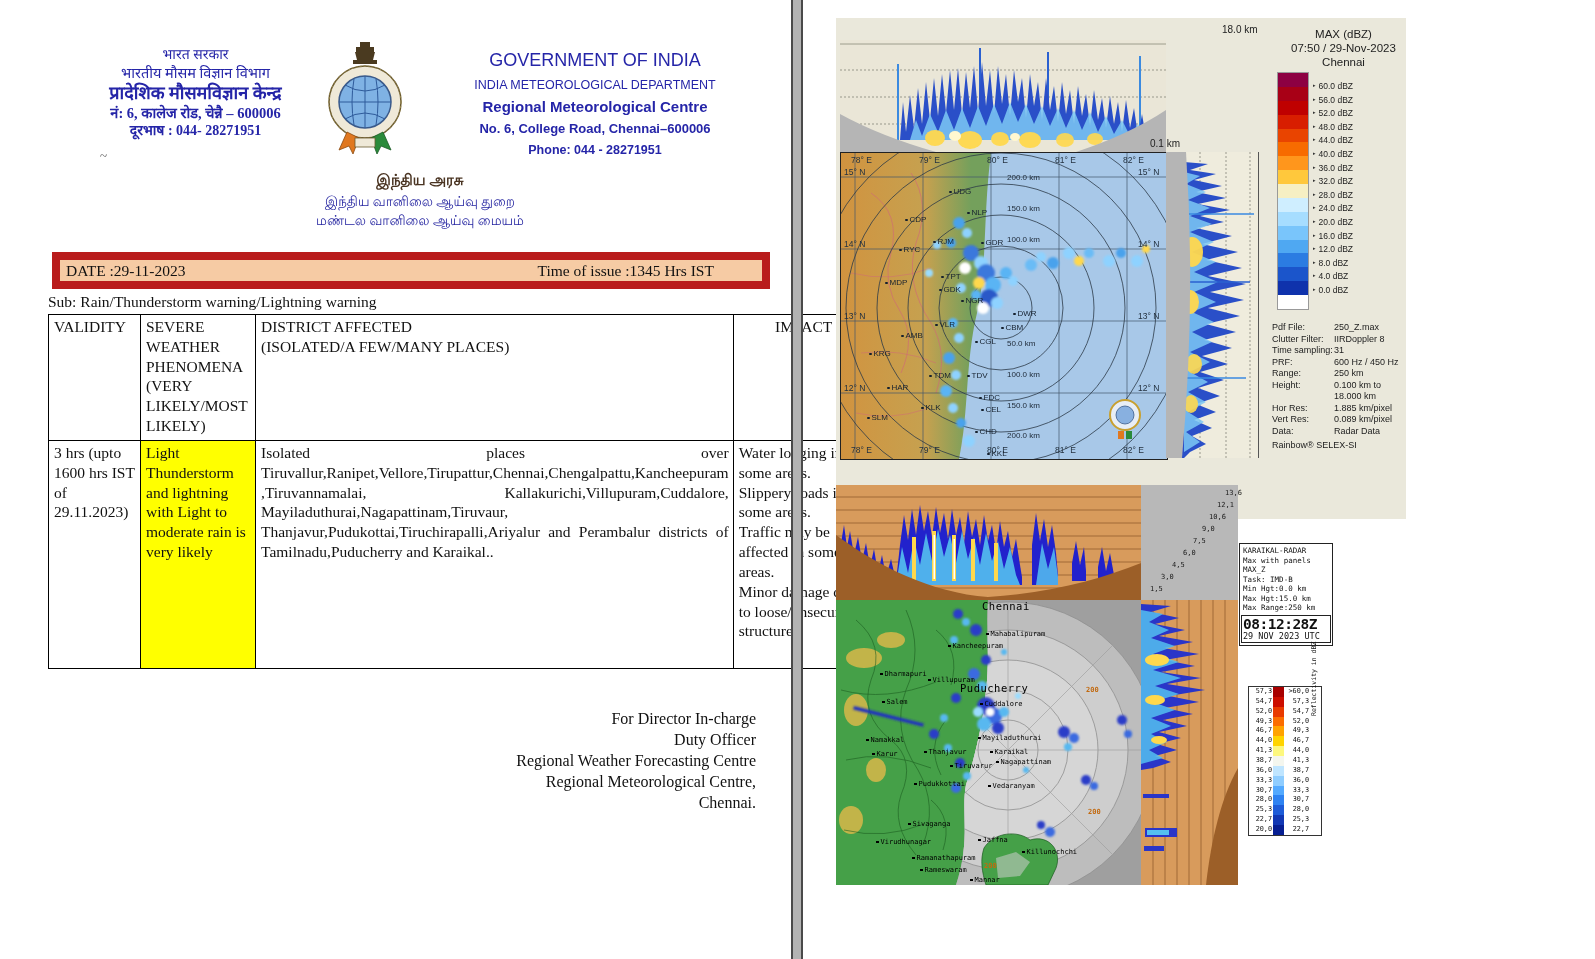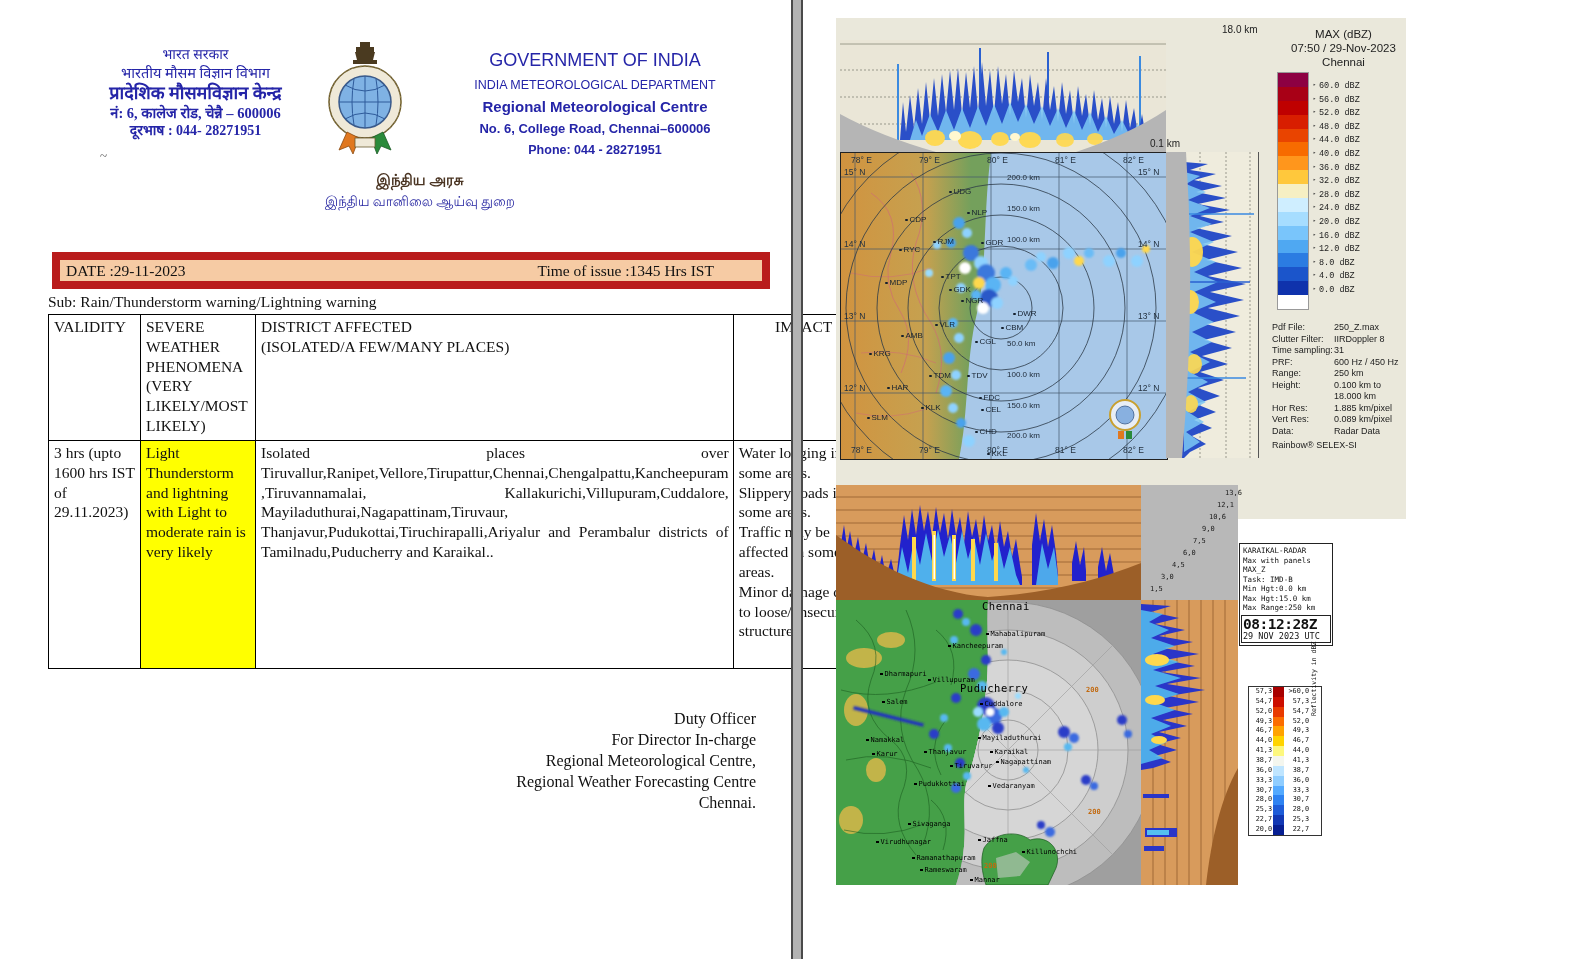--- a/index.html
+++ b/index.html
@@ -36,21 +36,21 @@
   .map1{left:4px;top:134px;width:326px;height:306px;border:1px solid #222}
   .yz{left:330px;top:134px;width:92px;height:306px;border-right:1px solid #555}
   .tl{position:absolute;font-family:"Liberation Sans",sans-serif;font-size:8px;color:#15202e;white-space:nowrap}
   .tl.st::before{content:"";display:inline-block;width:2.5px;height:2.5px;background:#15202e;border-radius:50%;margin:0 2px 1px 0}
   .tl.grid{font-size:8.5px;color:#243240}
   .tl.ring{font-size:8px;color:#1c2836}
   .legend1-bar{left:441px;top:54px;width:30px;height:236px;border:1px solid #999}
   .bands{display:flex;flex-direction:column;width:100%;height:100%}
   .bands>div{flex:1}
   .legend1-ticks{left:477px;top:61px;width:70px}
-  .legend1-ticks span{display:block;height:13.6px;line-height:13.6px;font-family:Liberation Mono, monospace;font-size:8.5px;color:#222}
+  .legend1-ticks span{display:block;height:13.6px;line-height:13.6px;font-family:Liberation Sans, sans-serif;font-size:8.5px;color:#222}
   .legend1-ticks span::before{content:"▸";font-size:5px;vertical-align:2px;margin-right:3px;color:#333}
   .meta{left:436px;top:304px;width:132px;font-family:"Liberation Sans",sans-serif;font-size:9px;color:#222;line-height:11.5px}
   .meta .row{display:flex}
   .meta .l{width:62px;flex:none}
   .meta .v{white-space:pre-line}
   .meta-foot{margin-top:3px}
   
   .rbot{left:836px;top:485px;width:402px;height:297px}
   .xz2{left:0;top:0;width:305px;height:115px;background:#d89b5c}
   .corner{left:305px;top:0;width:97px;height:115px;background:#b8b8b8}
@@ -105,20 +105,21 @@
   <div class="e1">GOVERNMENT OF INDIA</div>
   <div class="e2">INDIA METEOROLOGICAL DEPARTMENT</div>
   <div class="e3">Regional Meteorological Centre</div>
   <div class="e4">No. 6, College Road, Chennai–600006</div>
   <div class="e5">Phone:  044 - 28271951</div>
 </div>
 
 <div class="abs tamil">
   <div class="t1">இந்திய அரசு</div>
   <div class="tn">இந்திய வானிலை ஆய்வு துறை</div>
+  <div class="tn">மண்டல வானிலை ஆய்வு மையம்</div>
 </div>
 
 <div class="abs datebar">
   <span class="d1">DATE :29-11-2023</span>
   <span class="d2">Time of issue :1345  Hrs IST</span>
 </div>
 
 <div class="abs subject">Sub: Rain/Thunderstorm warning/Lightning warning</div>
 
 <table class="warn">
@@ -142,24 +143,24 @@
     <td class="just">Isolated  places over Tiruvallur,Ranipet,Vellore,Tirupattur,Chennai,Chengalpattu,Kancheepuram ,Tiruvannamalai, Kallakurichi,Villupuram,Cuddalore, Mayiladuthurai,Nagapattinam,Tiruvaur, Thanjavur,Pudukottai,Tiruchirapalli,Ariyalur and Perambalur districts of Tamilnadu,Puducherry and Karaikal..</td>
     <td class="cell-impact">Water logging in some areas.
 Slippery roads in some areas.
 Traffic may be affected in some areas.
 Minor damage due to loose/unsecured structures.</td>
   </tr>
 </tbody>
   </table>
 
 <div class="abs sig">
+  <div>For Director In-charge</div>
   <div>Duty Officer</div>
-  <div>For Director In-charge</div>
+  <div>Regional Weather Forecasting Centre</div>
   <div>Regional Meteorological Centre,</div>
-  <div>Regional Weather Forecasting Centre</div>
   <div>Chennai.</div>
 </div>
 
 <div class="abs divider"></div>
 
 <div class="abs rtop">
 
   <span class="abs lab-km" style="left:386px;top:6px">18.0 km</span>
   <div class="abs rtop-title">
     <div>MAX (dBZ)</div>
@@ -313,21 +314,21 @@
     <span class="tl ring" style="left:166px;top:278px">200.0 km</span>
 
     <span class="tl st" style="left:108px;top:34px">UDG</span>
     <span class="tl st" style="left:126px;top:55px">NLP</span>
     <span class="tl st" style="left:64px;top:62px">CDP</span>
     <span class="tl st" style="left:92px;top:84px">RJM</span>
     <span class="tl st" style="left:58px;top:92px">RYC</span>
     <span class="tl st" style="left:140px;top:85px">GDR</span>
     <span class="tl st" style="left:44px;top:125px">MDP</span>
     <span class="tl st" style="left:100px;top:119px">TPT</span>
-    <span class="tl st" style="left:108px;top:132px">GDK</span>
+    <span class="tl st" style="left:98px;top:132px">GDK</span>
     <span class="tl st" style="left:120px;top:143px">NGR</span>
     <span class="tl st" style="left:172px;top:156px">DWR</span>
     <span class="tl st" style="left:160px;top:170px">CBM</span>
     <span class="tl st" style="left:94px;top:167px">VLR</span>
     <span class="tl st" style="left:60px;top:178px">AMB</span>
     <span class="tl st" style="left:134px;top:184px">CGL</span>
     <span class="tl st" style="left:28px;top:196px">KRG</span>
     <span class="tl st" style="left:88px;top:218px">TDM</span>
     <span class="tl st" style="left:126px;top:218px">TDV</span>
     <span class="tl st" style="left:46px;top:230px">HAR</span>

